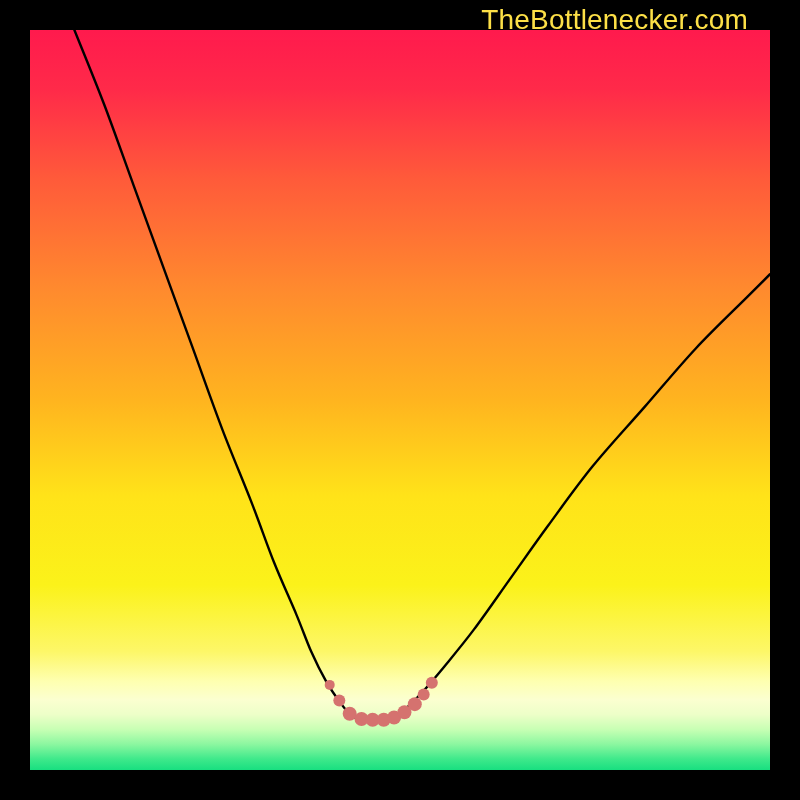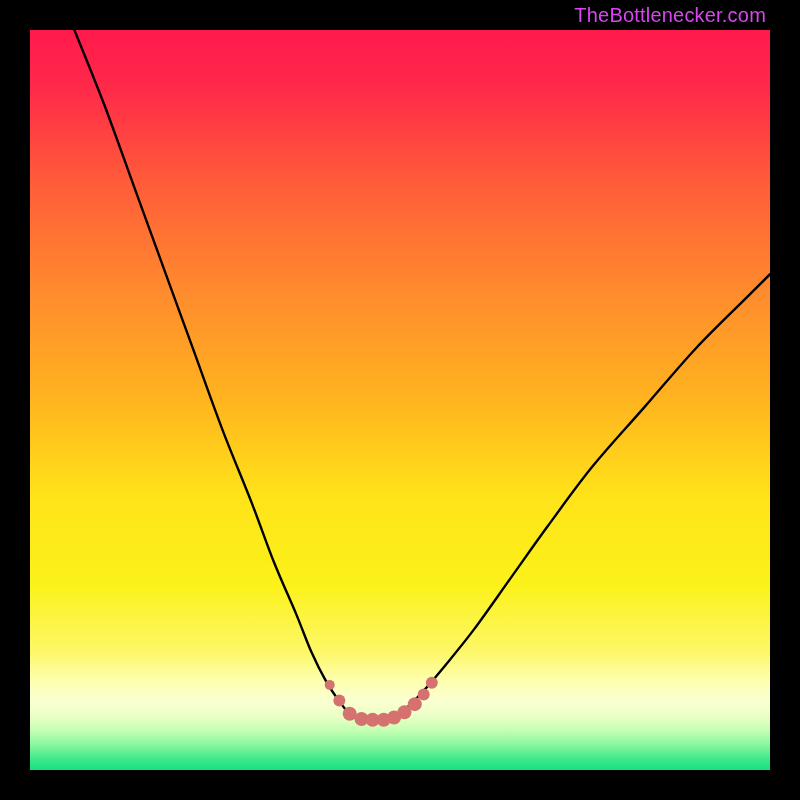--- a/index.html
+++ b/index.html
@@ -32,23 +32,23 @@
   }
   .curve {
     position: absolute;
     left: 0; top: 0;
     width: 740px; height: 740px;
     pointer-events: none;
   }
   .watermark {
     position: absolute;
     top: 4px;
-    right: 34px;
-    color: #d946ef;
-    font-size: 20px;
+    right: 52px;
+    color: #fde047;
+    font-size: 28px;
     font-weight: 500;
     letter-spacing: 0.2px;
     user-select: none;
   }
 </style>
 </head>
 <body>
 
 <div class="frame">
   <div class="plot">

